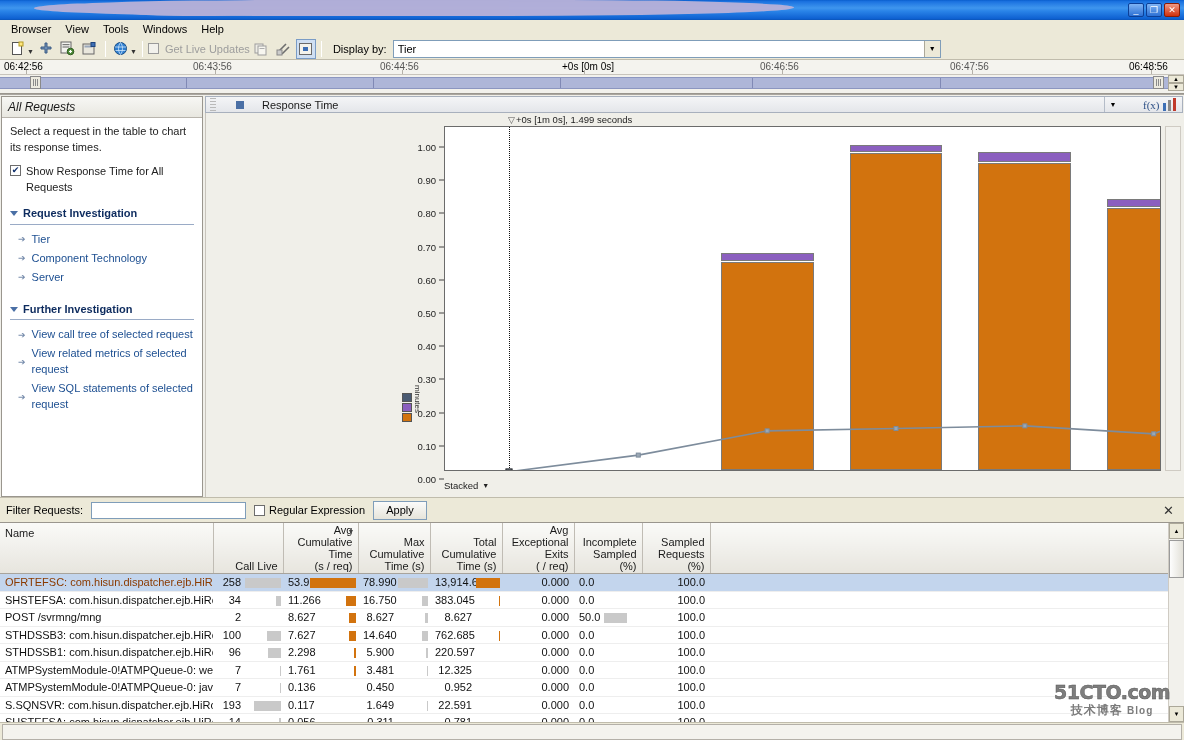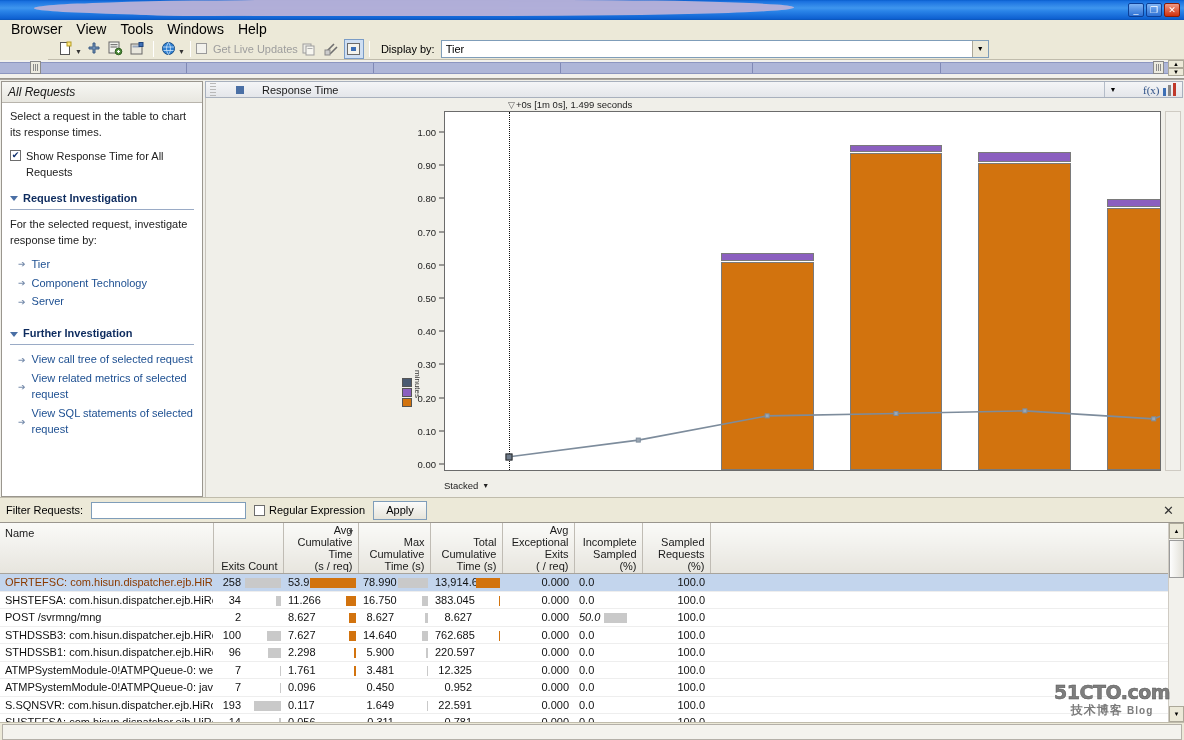--- a/index.html
+++ b/index.html
@@ -55,33 +55,32 @@
   .menubar {
     height: 18px;
     background: #ece9d8;
     display: flex; align-items: center;
     padding-left: 4px;
     border-bottom: 1px solid #ece9d8;
     flex: 0 0 auto;
   }
   .menubar .mi {
     padding: 1px 7px;
-    font-size: 14px; color: #000;
+    font-size: 11px; color: #000;
   }
 
   
   .toolbar {
     height: 22px;
     background: #ece9d8;
     display: flex; align-items: center;
     padding: 0 8px;
     border-bottom: 1px solid #c0bcac;
     flex: 0 0 auto;
     gap: 2px;
-    margin-left: 48px;
   }
   .tb-btn {
     width: 20px; height: 20px;
     display: flex; align-items: center; justify-content: center;
     position: relative;
   }
   .tb-btn.pressed { border: 1px solid #7a9cc6; background: #cfdff2; }
   .tb-sep { width:1px; height:16px; background:#aca899; margin:0 3px; border-right:1px solid #fff;}
   .tb-caret { font-size:7px; color:#333; margin-left:-3px; margin-top:5px;}
   .tb-check {
@@ -420,20 +419,36 @@
     </div>
     <div class="tb-sep"></div>
     <span class="displayby-label">Display by:</span>
     <div class="combo">
       <span>Tier</span>
       <span class="arrow">▼</span>
     </div>
   </div>
 
   <div class="ruler-wrap">
+    <div class="ruler" id="ruler">
+        <div class="tick bold" style="left: 4px;">06:42:56</div>
+        <div class="tickmark" style="left: 26px;"></div>
+        <div class="tick" style="left: 193px;">06:43:56</div>
+        <div class="tickmark" style="left: 215px;"></div>
+        <div class="tick" style="left: 380px;">06:44:56</div>
+        <div class="tickmark" style="left: 402px;"></div>
+        <div class="tick bold" style="left: 562px;">+0s [0m 0s]</div>
+        <div class="tickmark" style="left: 584px;"></div>
+        <div class="tick" style="left: 760px;">06:46:56</div>
+        <div class="tickmark" style="left: 782px;"></div>
+        <div class="tick" style="left: 950px;">06:47:56</div>
+        <div class="tickmark" style="left: 972px;"></div>
+        <div class="tick bold" style="left: 1129px;">06:48:56</div>
+        <div class="tickmark" style="left: 1151px;"></div>
+      </div>
     <div class="scrollrow">
       <div class="scrolltrack">
         <div class="div" style="left:186px"></div>
         <div class="div" style="left:373px"></div>
         <div class="div" style="left:560px"></div>
         <div class="div" style="left:752px"></div>
         <div class="div" style="left:940px"></div>
       </div>
       <div class="grip" style="left:30px">
           <i></i>
@@ -458,21 +473,20 @@
         <div class="lp-check">
           <span class="cbox">✔</span>
           <span>Show Response Time for All Requests</span>
         </div>
 
         <div class="section-hd">
           <span class="tri"></span>
           <span>Request Investigation</span>
         </div>
         <div class="hr"></div>
-        <p>For the selected request, investigate response time by:</p>
         <div class="link-list">
           <div class="link-item">
             <span class="arrow-ic">➔</span>
             <span class="link">Tier</span>
           </div>
           <div class="link-item">
             <span class="arrow-ic">➔</span>
             <span class="link">Component Technology</span>
           </div>
           <div class="link-item">
@@ -616,21 +630,21 @@
         <col style="width:72px">
           <col style="width:72px">
           <col style="width:72px">
         <col style="width:68px">
           <col style="width:68px">
           <col style="">
       </colgroup>
       <thead>
           <tr id="thead-row">
             <th class="left" style="white-space: pre-line;">Name</th>
-            <th style="white-space: pre-line;">Exits Count</th>
+            <th style="white-space: pre-line;">Call Live</th>
             <th style="white-space: pre-line;">Avg Cumulative Time
 (s / req)<span class="sortic">▼</span></th>
             <th style="white-space: pre-line;">Max Cumulative
 Time (s)</th>
             <th style="white-space: pre-line;">Total Cumulative
 Time (s)</th>
             <th style="white-space: pre-line; margin-top: 20px;">Avg Exceptional Exits
 ( / req)</th>
             <th style="white-space: pre-line;">Incomplete Sampled
 (%)</th>
@@ -662,21 +676,21 @@
             <td class="num" style="padding-right: 5px;">100.0</td>
             <td></td>
           </tr>
           <tr>
             <td class="name">POST /svrmng/mng</td>
             <td class="num" style="padding-right: 42px;">2</td>
             <td class="num" style="padding-right: 52px;">8.627<div class="cellbar orange" style="width: 7px;"></div></td>
             <td class="num" style="padding-right: 36px;">8.627<div class="cellbar " style="width: 3px;"></div></td>
             <td class="num" style="padding-right: 30px;">8.627</td>
             <td class="num" style="padding-right: 5px;">0.000</td>
-            <td class="num" style="text-align: left; font-style: italic;">50.0<div class="cellbar" style="width: 23px; left: 30px; right: auto;"></div></td>
+            <td class="num" style="text-align: left;">50.0<div class="cellbar" style="width: 23px; left: 30px; right: auto;"></div></td>
             <td class="num" style="padding-right: 5px;">100.0</td>
             <td></td>
           </tr>
           <tr>
             <td class="name">STHDSSB3: com.hisun.dispatcher.ejb.HiRouterInBean.proc...</td>
             <td class="num" style="padding-right: 42px;">100<div class="cellbar " style="width: 14px;"></div></td>
             <td class="num" style="padding-right: 52px;">7.627<div class="cellbar orange" style="width: 7px;"></div></td>
             <td class="num" style="padding-right: 36px;">14.640<div class="cellbar " style="width: 6px;"></div></td>
             <td class="num" style="padding-right: 30px;">762.685<div class="cellbar orange" style="width: 1px;"></div></td>
             <td class="num" style="padding-right: 5px;">0.000</td>
@@ -702,21 +716,21 @@
             <td class="num" style="padding-right: 36px;">3.481<div class="cellbar " style="width: 1px;"></div></td>
             <td class="num" style="padding-right: 30px;">12.325</td>
             <td class="num" style="padding-right: 5px;">0.000</td>
             <td class="num" style="text-align: left;">0.0</td>
             <td class="num" style="padding-right: 5px;">100.0</td>
             <td></td>
           </tr>
           <tr>
             <td class="name">ATMPSystemModule-0!ATMPQueue-0: javax.jms.QueueSe...</td>
             <td class="num" style="padding-right: 42px;">7<div class="cellbar " style="width: 1px;"></div></td>
-            <td class="num" style="padding-right: 52px;">0.096</td>
+            <td class="num" style="padding-right: 52px;">0.136</td>
             <td class="num" style="padding-right: 36px;">0.450</td>
             <td class="num" style="padding-right: 30px;">0.952</td>
             <td class="num" style="padding-right: 5px;">0.000</td>
             <td class="num" style="text-align: left;">0.0</td>
             <td class="num" style="padding-right: 5px;">100.0</td>
             <td></td>
           </tr>
           <tr>
             <td class="name">S.SQNSVR: com.hisun.dispatcher.ejb.HiRouterInBean.proc...</td>
             <td class="num" style="padding-right: 42px;">193<div class="cellbar " style="width: 27px;"></div></td>

